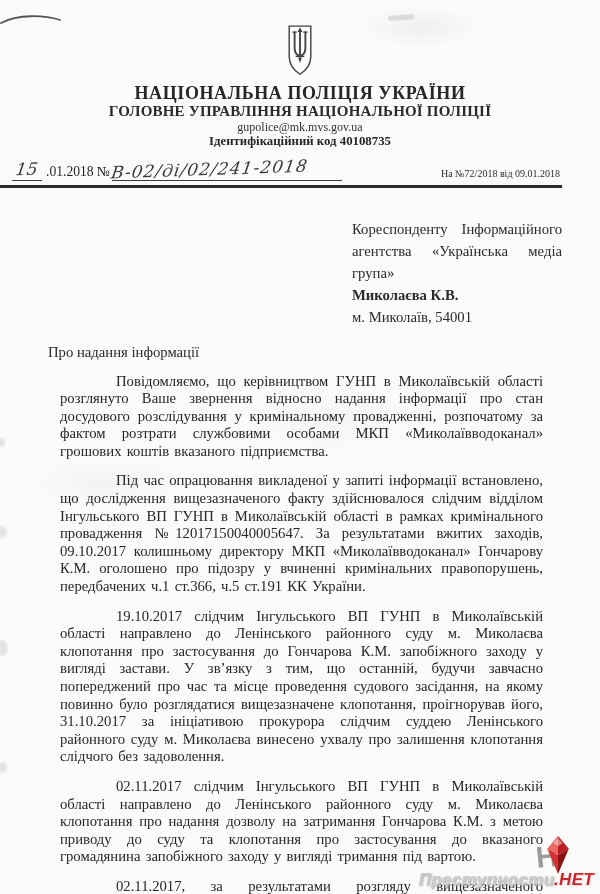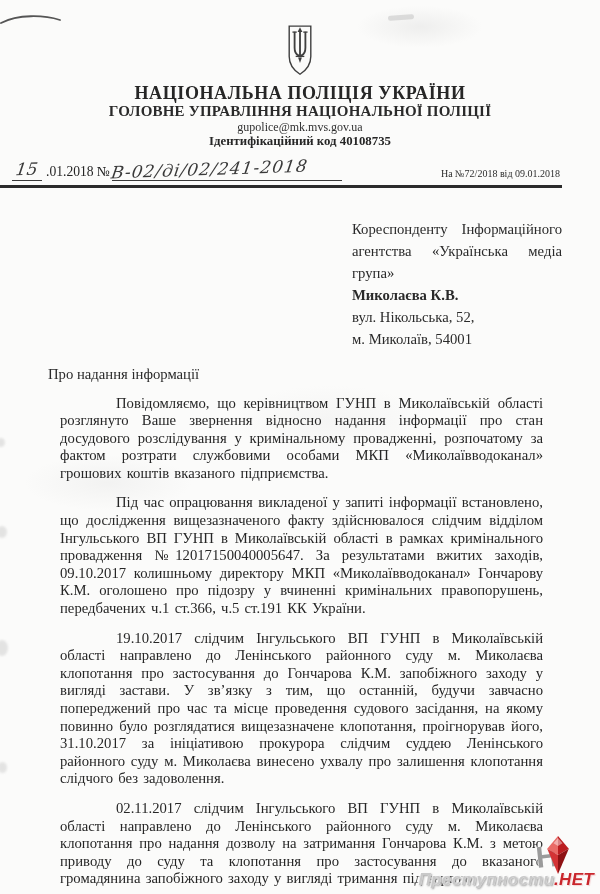--- a/index.html
+++ b/index.html
@@ -133,21 +133,20 @@
         <span class="printed-date">.01.2018 №</span>
         <span class="hw-num"><span class="hand">В-02/ді/02/241-2018</span></span>
     </div>
     <div class="ref-right">На №72/2018  від  09.01.2018</div>
   </div>
   <div class="thick-rule"></div>
 
   <div class="recipient">
     <div class="org">Кореспонденту Інформаційного агентства «Українська медіа група»</div>
     <div class="name">Миколаєва К.В.</div>
-    <div>вул. Нікольська, 52,</div>
     <div>м. Миколаїв, 54001</div>
   </div>
 
   <div class="subject">Про надання інформації</div>
 
   <div class="body-text">
     <p>Повідомляємо, що керівництвом  ГУНП в Миколаївській області розглянуто Ваше звернення відносно надання інформації про стан досудового розслідування у кримінальному провадженні, розпочатому за фактом розтрати службовими особами  МКП «Миколаївводоканал» грошових коштів вказаного підприємства.</p>
     <p>Під час опрацювання викладеної у запиті інформації встановлено, що дослідження вищезазначеного факту здійснювалося слідчим відділом Інгульського ВП ГУНП в Миколаївській області в рамках кримінального провадження №12017150040005647. За результатами вжитих заходів, 09.10.2017 колишньому директору МКП «Миколаївводоканал» Гончарову К.М. оголошено про підозру у вчиненні кримінальних правопорушень, передбачених  ч.1 ст.366, ч.5 ст.191 КК України.</p>
     <p>19.10.2017 слідчим Інгульського ВП ГУНП в Миколаївській області направлено до Ленінського районного суду м. Миколаєва клопотання про застосування до Гончарова К.М. запобіжного заходу у вигляді застави. У зв’язку з тим, що останній, будучи завчасно попереджений про час та місце проведення судового засідання, на якому повинно було розглядатися вищезазначене клопотання, проігнорував його, 31.10.2017 за ініціативою прокурора слідчим суддею Ленінського районного суду м. Миколаєва винесено ухвалу про залишення клопотання слідчого без задоволення.</p>
     <p>02.11.2017 слідчим Інгульського ВП ГУНП в Миколаївській області направлено до Ленінського районного суду м. Миколаєва клопотання про надання дозволу на затримання Гончарова К.М. з метою приводу до суду та клопотання про застосування до вказаного громадянина  запобіжного заходу у вигляді тримання під вартою.</p>

